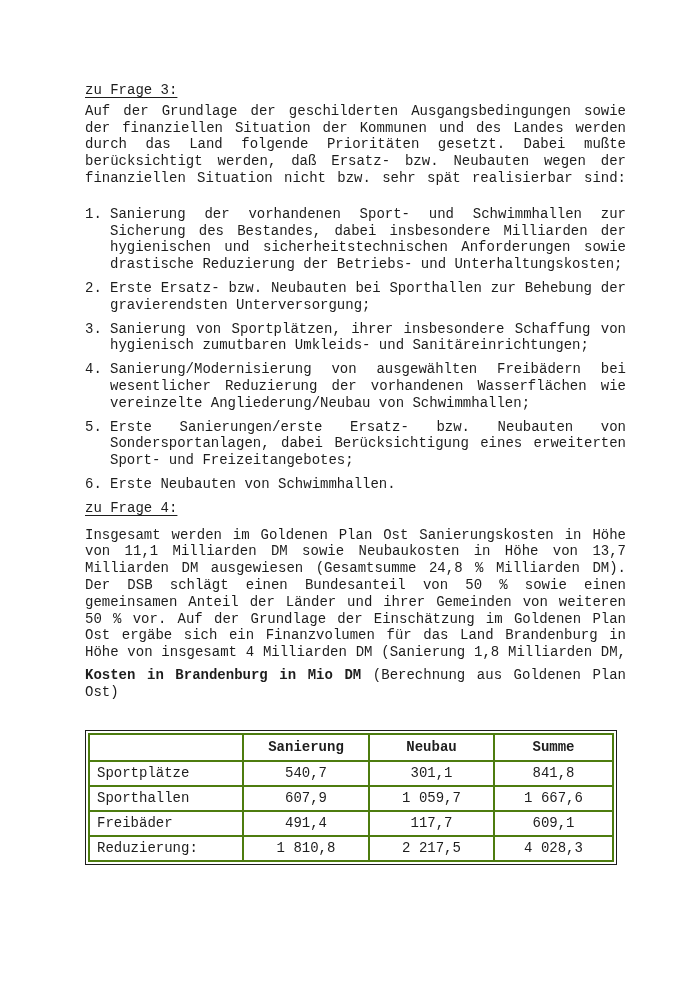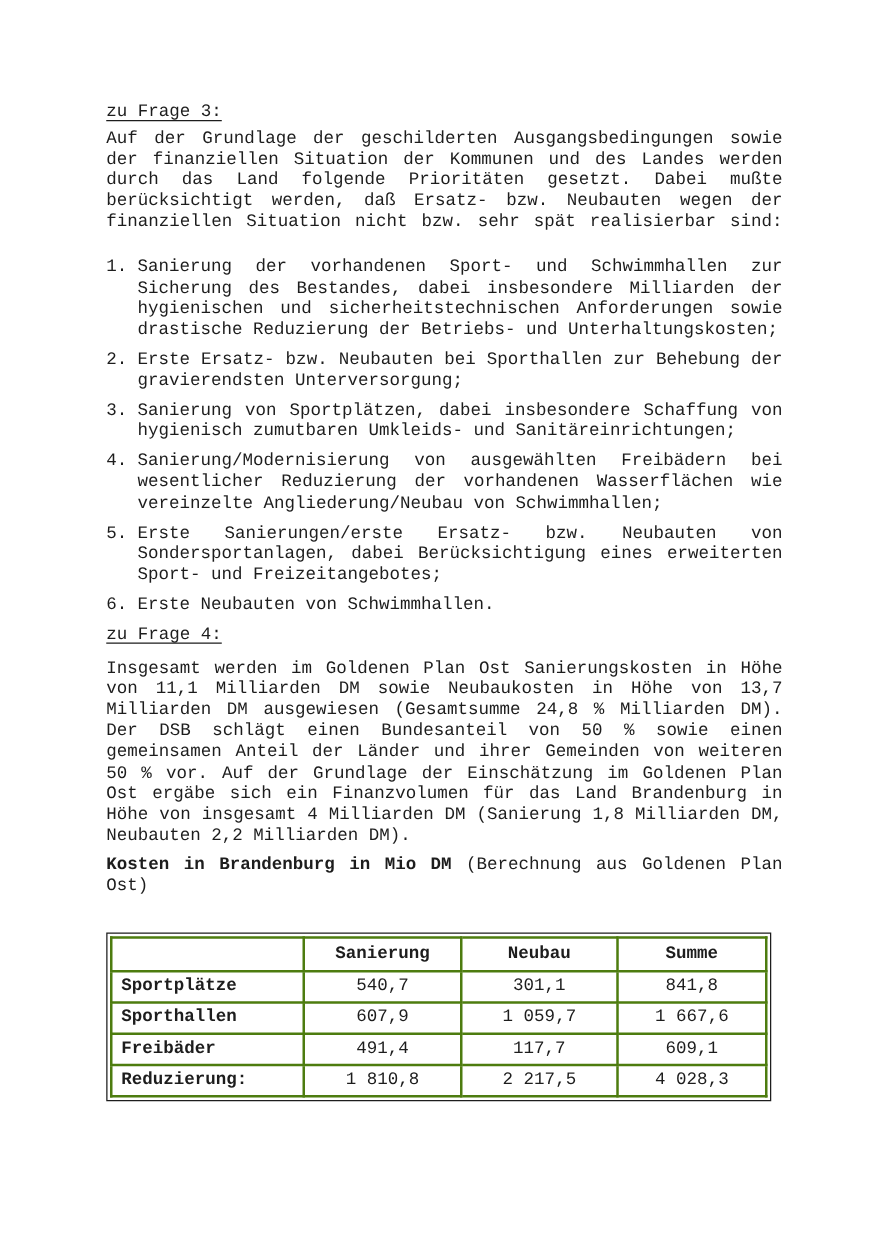--- a/index.html
+++ b/index.html
@@ -18,21 +18,21 @@
   .mb29{margin-bottom:29px;}
   .list-item{position:relative;padding-left:25px;margin-bottom:7px;}
   .list-item .num{position:absolute;left:0;top:0;line-height:16.8px;}
   
   .tbl-wrap{box-sizing:border-box;width:532px;border:1px solid #1d1d1d;padding:2px;background:#fff;}
   table.tbl{width:100%;border-collapse:collapse;table-layout:fixed;}
   .tbl th,.tbl td{border:2px solid #4d7c0f;font-size:14px;line-height:16.8px;
                   vertical-align:middle;overflow:hidden;}
   .tbl thead th{height:23px;font-weight:bold;text-align:center;}
   .tbl td{height:21px;}
-  .tbl td.lbl{font-weight:bold;text-align:left;padding-left:7px;}
+  .tbl td.lbl{font-weight:normal;text-align:left;padding-left:7px;}
   .tbl td.val{text-align:center;font-weight:normal;}
 </style>
 </head>
 <body>
 
 <div class="page">
   <div class="doc">
 
     <div class="line mb4">
       <span class="hu">zu Frage 3:</span>
@@ -54,21 +54,21 @@
           <div class="line just">hygienischen und sicherheitstechnischen Anforderungen sowie</div>
           <div class="line">drastische Reduzierung der Betriebs- und Unterhaltungskosten;</div>
         </div>
         <div class="list-item">
           <span class="num">2.</span>
           <div class="line just">Erste Ersatz- bzw. Neubauten bei Sporthallen zur Behebung der</div>
           <div class="line">gravierendsten Unterversorgung;</div>
         </div>
         <div class="list-item">
           <span class="num">3.</span>
-          <div class="line just">Sanierung von Sportplätzen, dabei insbesondere Schaffung von</div>
+          <div class="line just">Sanierung von Sportplätzen, ihrer insbesondere Schaffung von</div>
           <div class="line">hygienisch zumutbaren Umkleids- und Sanitäreinrichtungen;</div>
         </div>
         <div class="list-item">
           <span class="num">4.</span>
           <div class="line just">Sanierung/Modernisierung von ausgewählten Freibädern bei</div>
           <div class="line just">wesentlicher Reduzierung der vorhandenen Wasserflächen wie</div>
           <div class="line">vereinzelte Angliederung/Neubau von Schwimmhallen;</div>
         </div>
         <div class="list-item">
           <span class="num">5.</span>
@@ -88,21 +88,20 @@
 
     <div class="mb6">
         <div class="line just">Insgesamt werden im Goldenen Plan Ost Sanierungskosten in Höhe</div>
         <div class="line just">von 11,1 Milliarden DM sowie Neubaukosten in Höhe von 13,7</div>
         <div class="line just">Milliarden DM ausgewiesen (Gesamtsumme 24,8 % Milliarden DM).</div>
         <div class="line just">Der DSB schlägt einen Bundesanteil von 50 % sowie einen</div>
         <div class="line just">gemeinsamen Anteil der Länder und ihrer Gemeinden von weiteren</div>
         <div class="line just">50 % vor. Auf der Grundlage der Einschätzung im Goldenen Plan</div>
         <div class="line just">Ost ergäbe sich ein Finanzvolumen für das Land Brandenburg in</div>
         <div class="line just">Höhe von insgesamt 4 Milliarden DM (Sanierung 1,8 Milliarden DM,</div>
-        <div class="line">Neubauten 2,2 Milliarden DM).</div>
       </div>
 
     <div class="mb29">
       <div class="line just">
         <span class="b">Kosten in Brandenburg in Mio DM</span><span> (Berechnung aus Goldenen Plan</span>
       </div>
       <div class="line">Ost)</div>
     </div>
 
     <div class="tbl-wrap">

